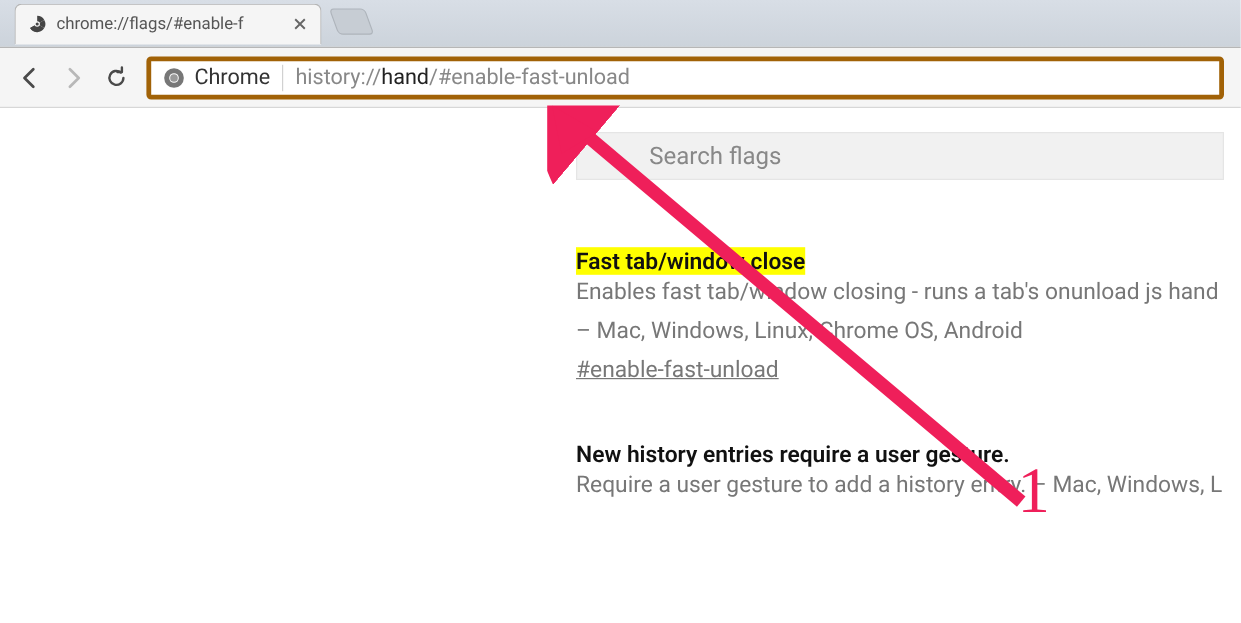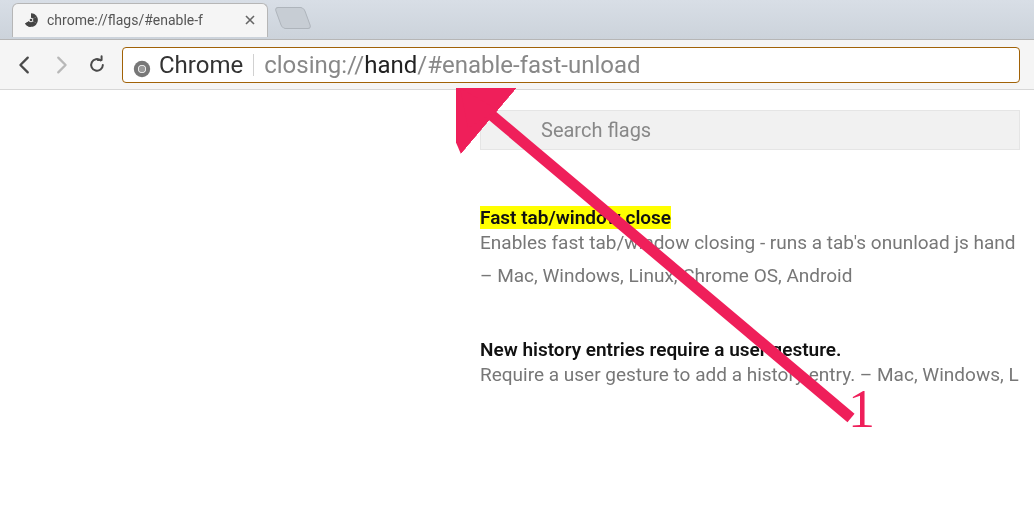--- a/index.html
+++ b/index.html
@@ -60,27 +60,27 @@
     .nav-btn {
       width: 22px; height: 22px;
       display: inline-flex; align-items: center; justify-content: center;
       cursor: pointer;
     }
     .nav-btn.disabled { opacity: 0.35; cursor: default; }
     .omnibox {
       flex: 1;
       height: 36px;
       background: #fff;
-      border: 1px solid #a16207;
+      border: 4px solid #a16207;
       border-radius: 4px;
       display: flex;
       align-items: center;
       padding: 0 10px;
       gap: 10px;
-      font-size: 24px;
+      font-size: 18px;
     }
     .omnibox .site-chip {
       display: flex; align-items: center; gap: 8px;
       color: #333;
     }
     .omnibox .chrome-icon {
       width: 18px; height: 18px;
     }
     .omnibox .divider {
       width: 1px; height: 22px; background: #d1d1d1;
@@ -195,34 +195,35 @@
         <svg viewBox="0 0 18 18" width="18" height="18">
           <circle cx="9" cy="9" r="8.2" fill="#777"></circle>
           <circle cx="9" cy="9" r="4" fill="#fff"></circle>
           <circle cx="9" cy="9" r="3.2" fill="#999"></circle>
         </svg>
       </span>
       <span>Chrome</span>
     </span>
     <span class="divider"></span>
     <span class="url">
-      <span>closing://</span><span class="bold">hand</span><span>/#enable-fast-unload</span>
+      <span>history://</span><span class="bold">hand</span><span>/#enable-fast-unload</span>
     </span>
   </div>
 </div>
 
 <div class="content">
   <div class="search-box">
     <span>Search flags</span>
   </div>
 
   <div class="flag-item">
     <span class="flag-title highlighted">Fast tab/window close</span>
     <div class="flag-desc">Enables fast tab/window closing - runs a tab's onunload js hand</div>
     <div class="flag-platforms">– Mac, Windows, Linux, Chrome OS, Android</div>
+    <span class="flag-link">#enable-fast-unload</span>
   </div>
 
   <div class="flag-item">
     <span class="flag-title">New history entries require a user gesture.</span>
     <div class="flag-desc">
       <span>Require a user gesture to add a history entry.</span><span> – Mac, Windows, L</span>
     </div>
   </div>
 </div>
 

